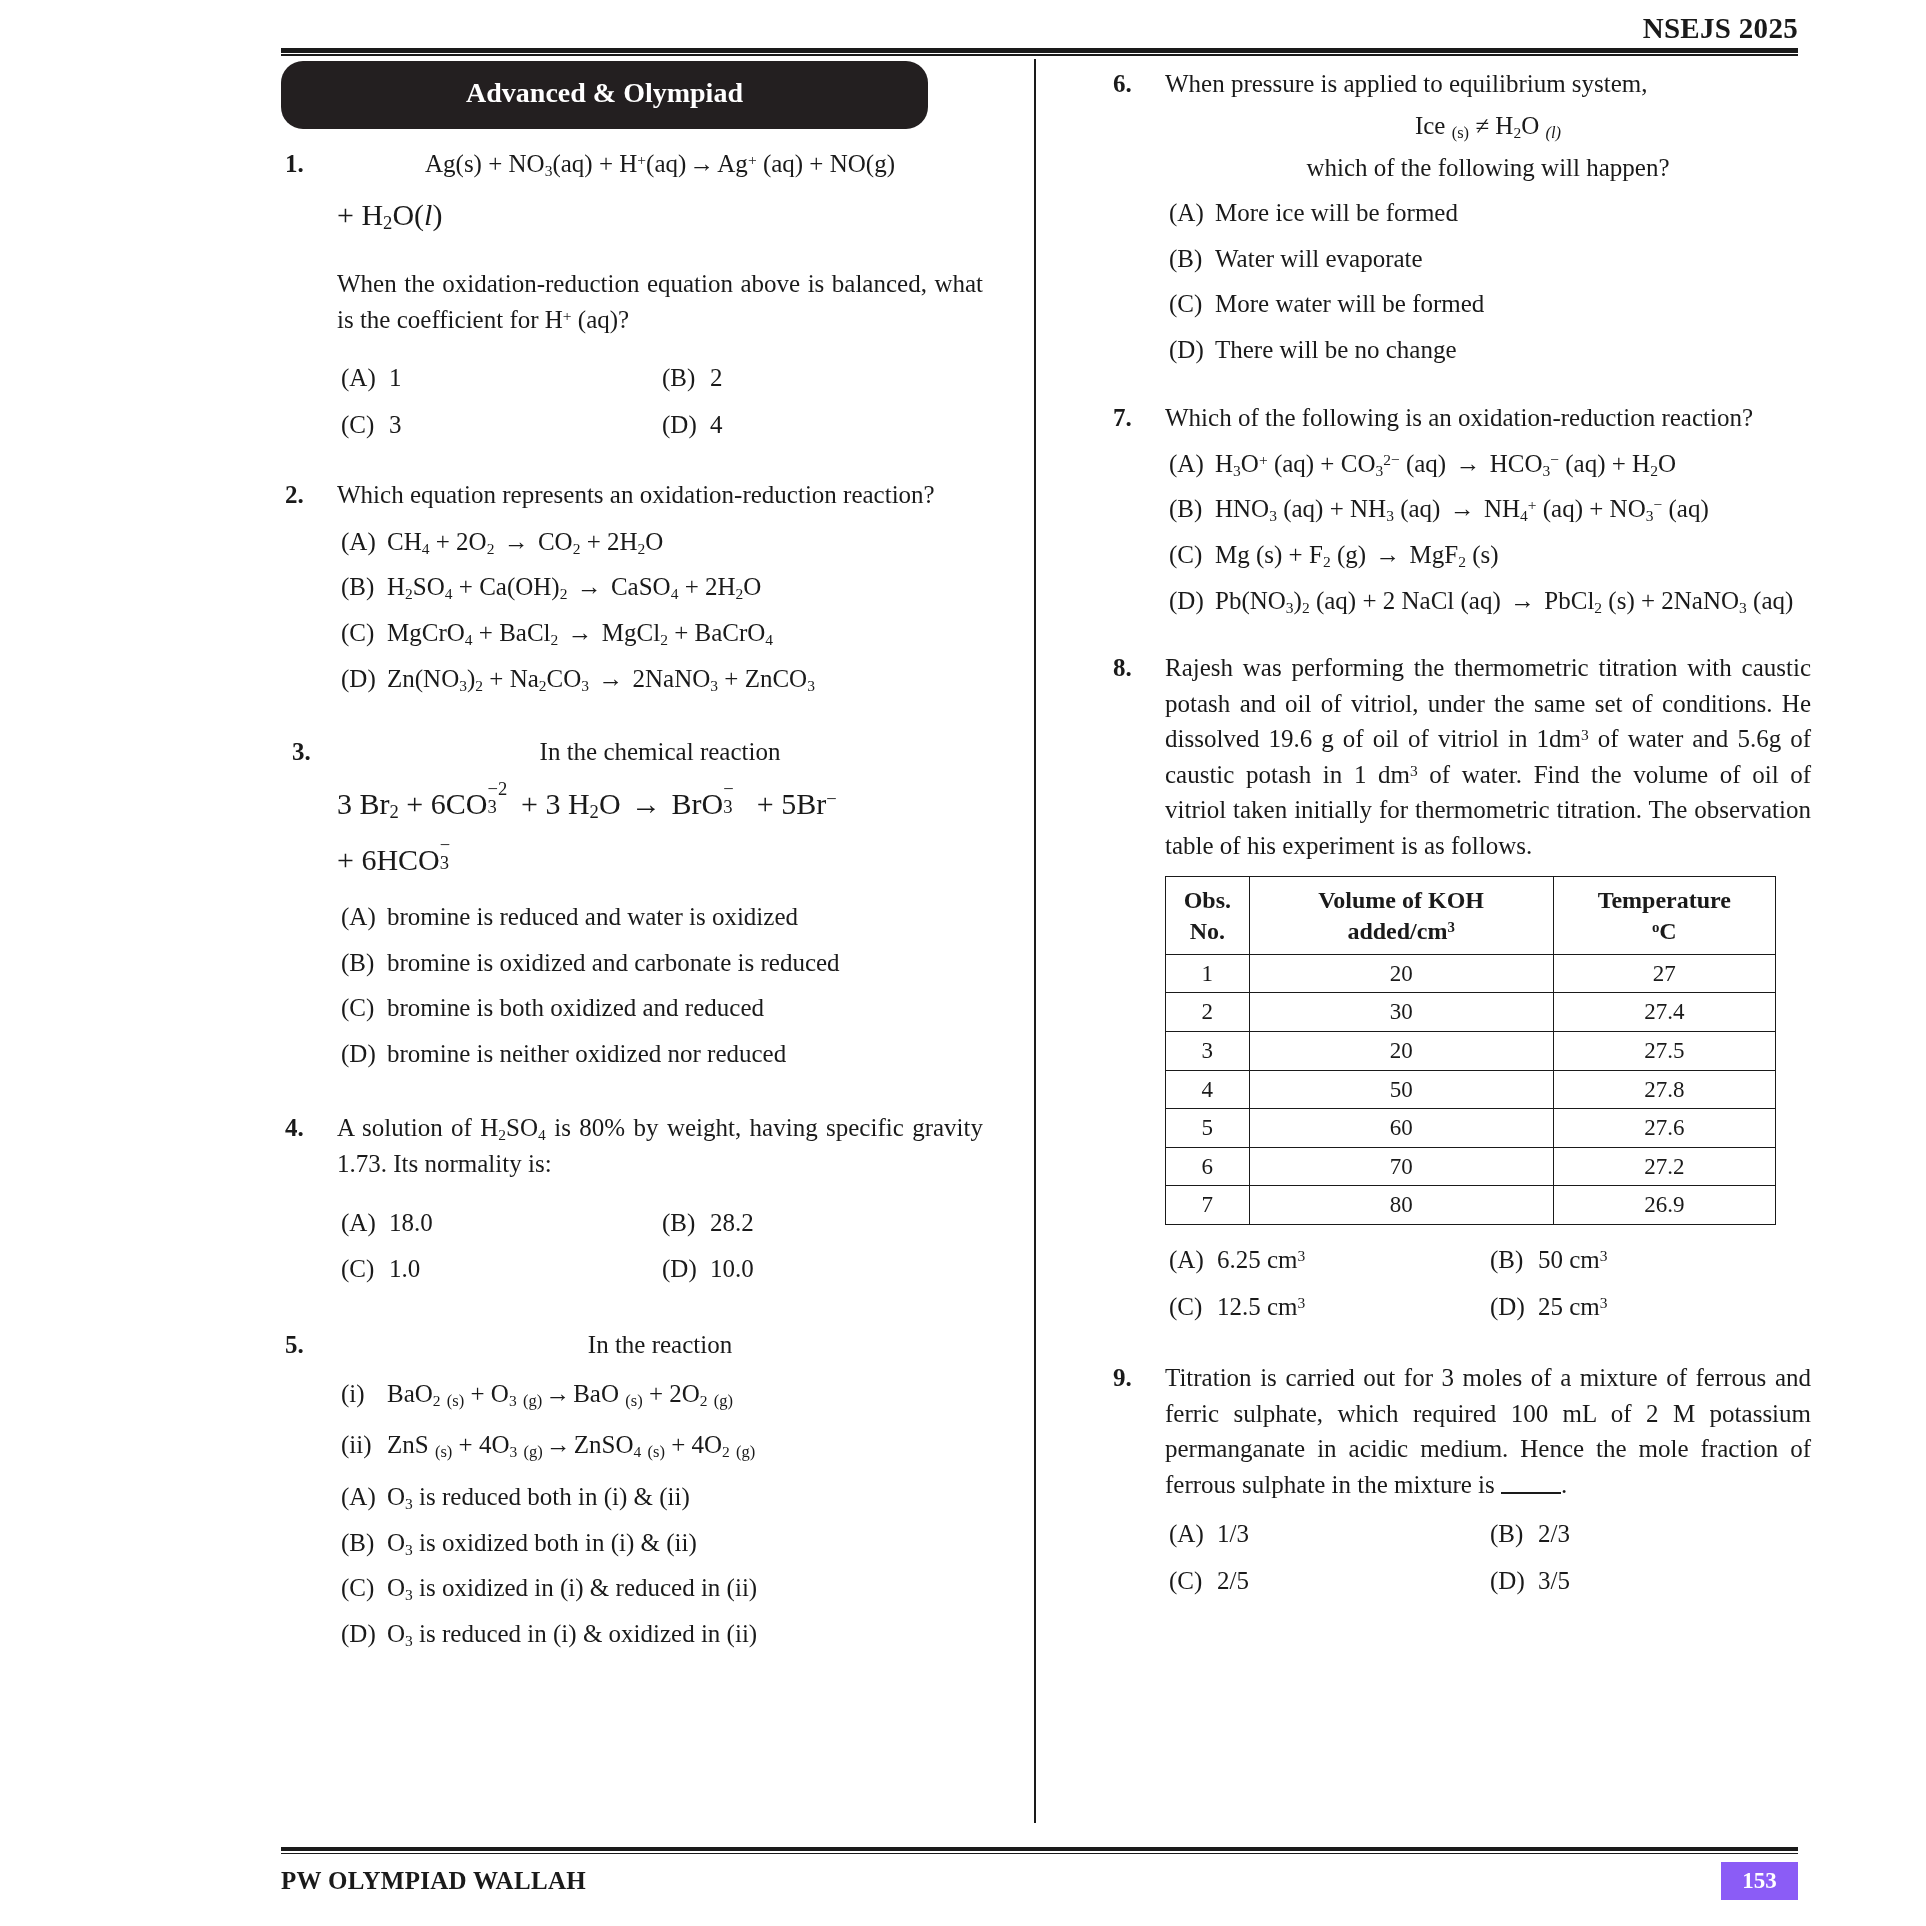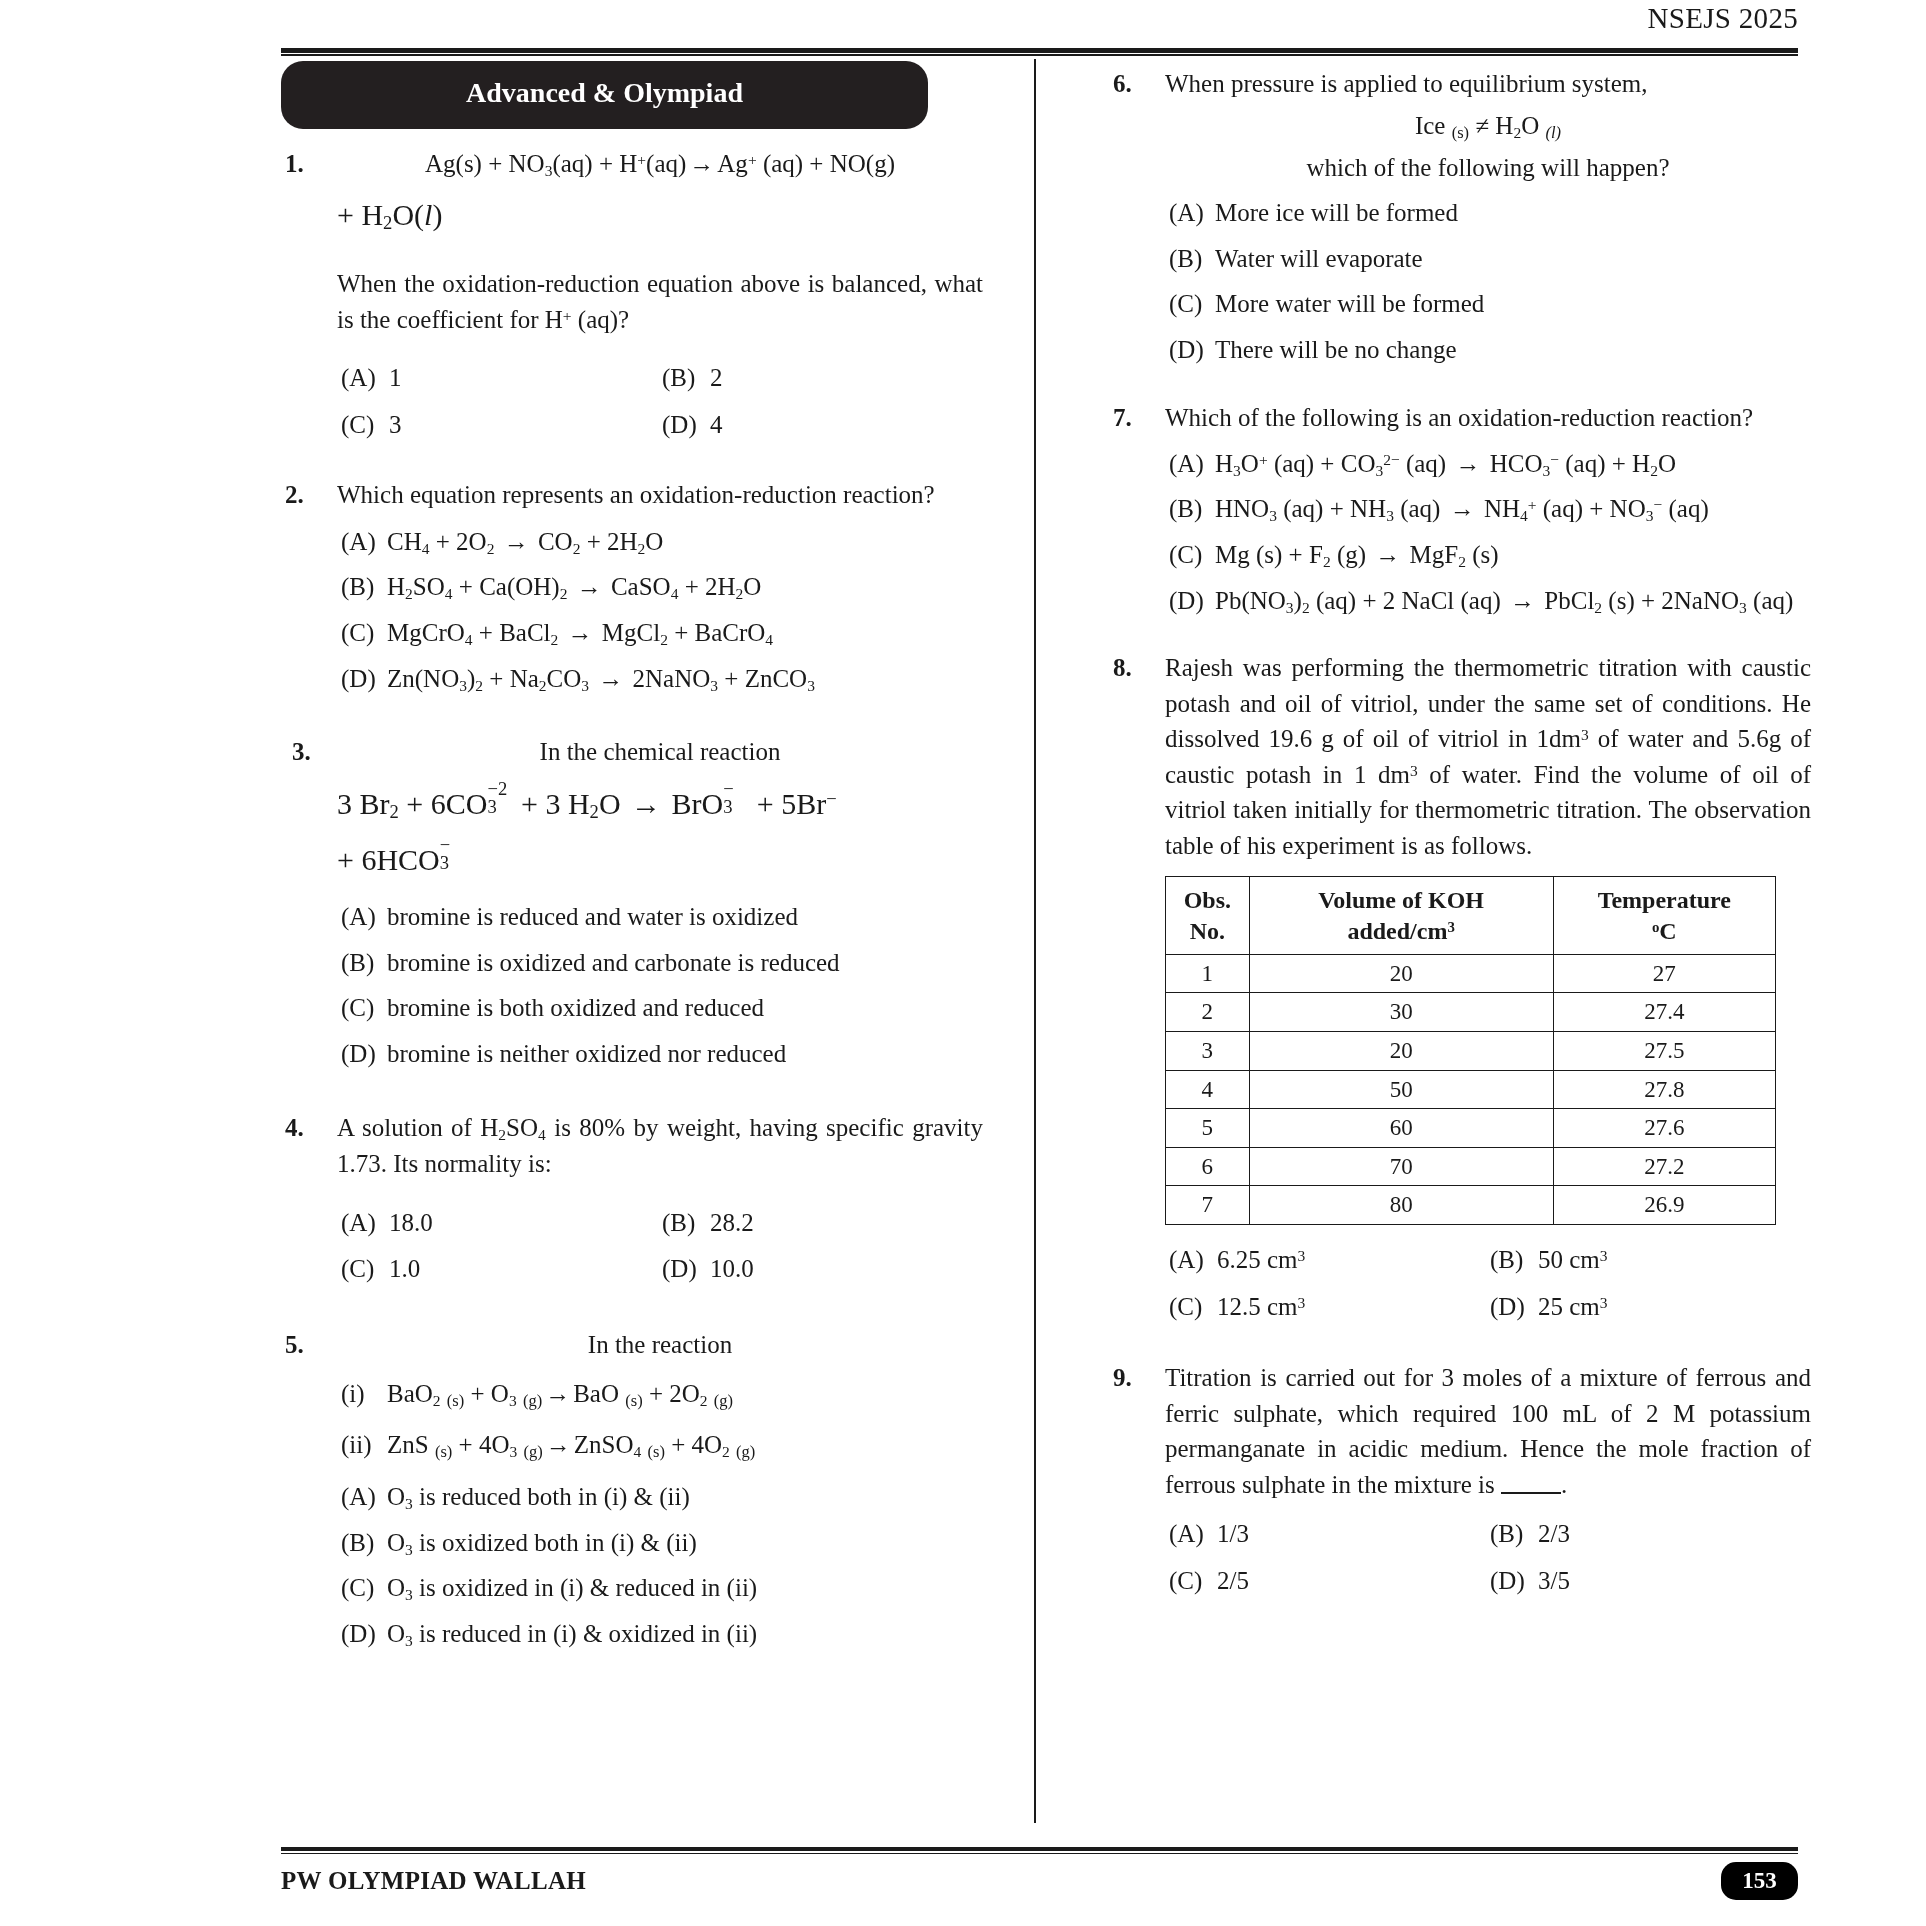--- a/index.html
+++ b/index.html
@@ -7,22 +7,22 @@
     width:1926px;height:1926px;
     font-family:"Liberation Serif","DejaVu Serif",serif;
     color:#1a1a1a;
     -webkit-font-smoothing:antialiased;
   }
   .page{position:relative;width:1926px;height:1926px;box-sizing:border-box;}
 
   
   .hdr{position:absolute;top:0px;left:281px;right:128px;height:55px;}
   .hdr-title{
-    position:absolute;right:0;top:2px;
-    font-size:29px;font-weight:normal;letter-spacing:0.3px;
+    position:absolute;right:0;top:12px;
+    font-size:29px;font-weight:bold;letter-spacing:0.3px;
   }
   .rule-top{position:absolute;left:281px;right:128px;top:48px;height:4.5px;background:#1a1a1a;}
   .rule-top-thin{position:absolute;left:281px;right:128px;top:54px;height:1.5px;background:#1a1a1a;}
 
   
   .cols{position:absolute;top:59px;left:281px;right:128px;bottom:103px;}
   .col{position:absolute;top:0;bottom:0;width:702px;}
   .col-left{left:0;}
   .col-right{left:828px;}
   .divider{position:absolute;left:753px;top:0px;bottom:0;width:2px;background:#1a1a1a;}
@@ -84,22 +84,22 @@
   .c-obs{width:75px;}
   .c-vol{width:291px;}
   .c-tmp{width:211px;}
 
   
   .rule-bot{position:absolute;left:281px;right:128px;bottom:75px;height:4.5px;background:#1a1a1a;}
   .rule-bot-thin{position:absolute;left:281px;right:128px;bottom:72px;height:1.5px;background:#1a1a1a;}
   .ftr-left{position:absolute;left:281px;bottom:31px;font-size:25px;font-weight:bold;letter-spacing:0.3px;}
   .page-badge{
     position:absolute;right:128px;bottom:26px;
-    background:#000000;color:#fff;font-weight:bold;font-size:23px;
-    padding:6px 17px;min-width:43px;text-align:center;border-radius:15px;
+    background:#8b5cf6;color:#fff;font-weight:bold;font-size:23px;
+    padding:6px 17px;min-width:43px;text-align:center;
   }
 </style>
 </head>
 <body>
 
 <div class="page">
 
   <div class="hdr">
     <div class="hdr-title">NSEJS 2025</div>
   </div>

